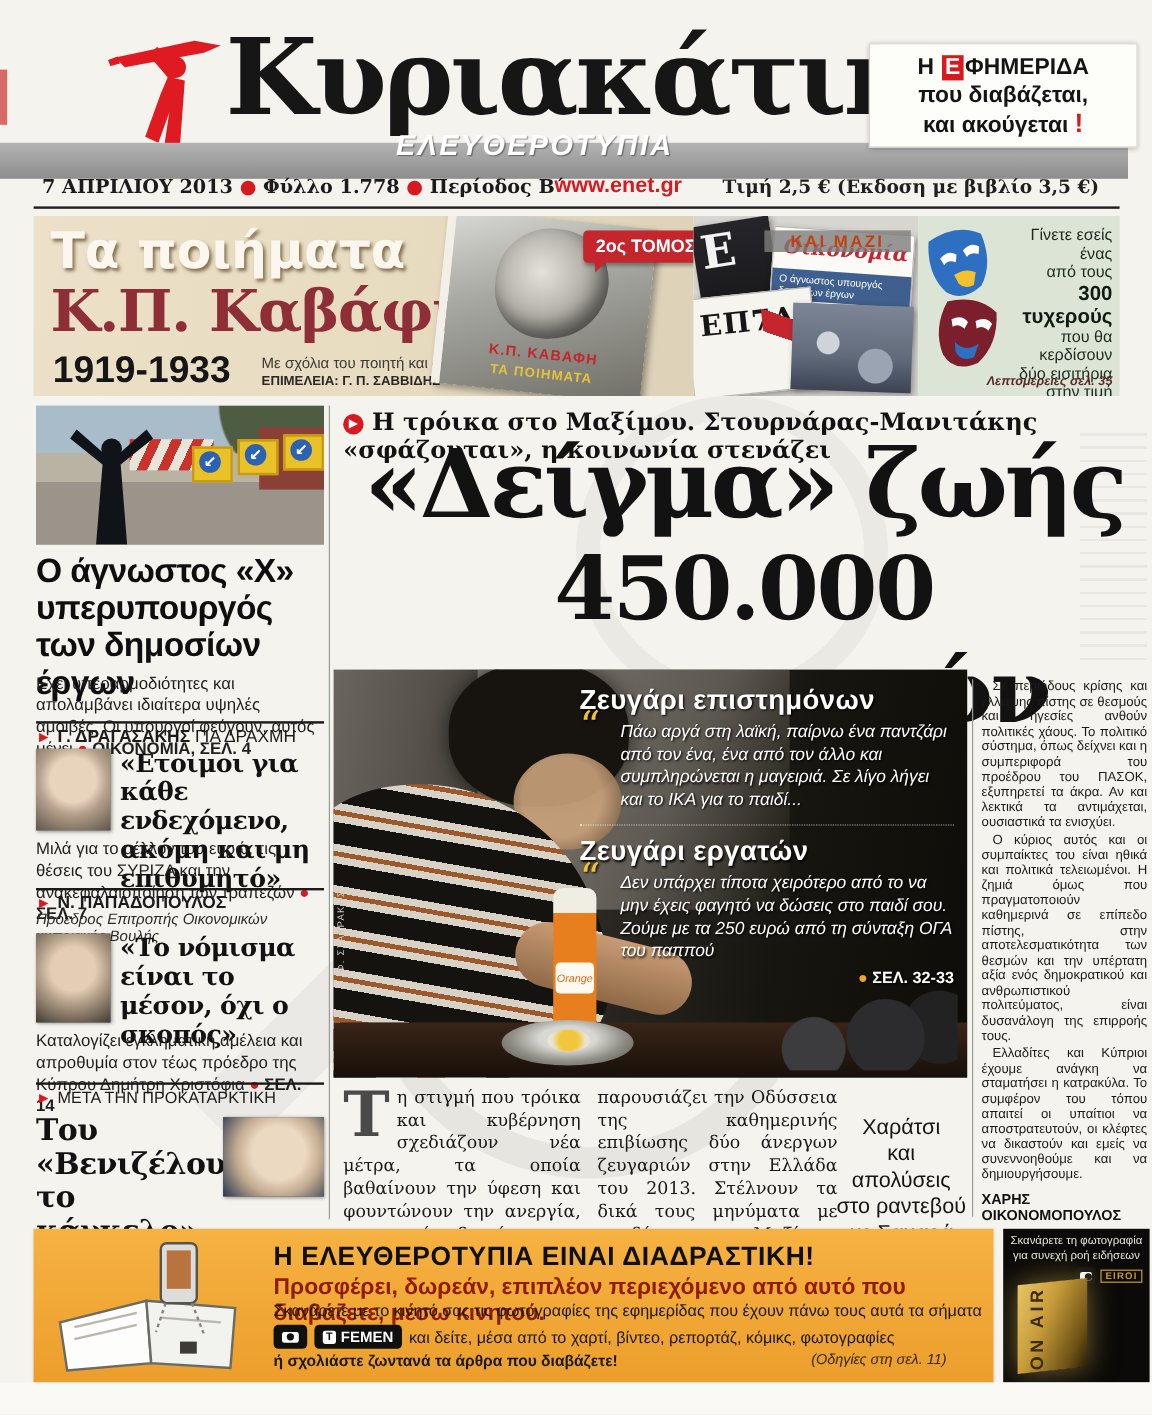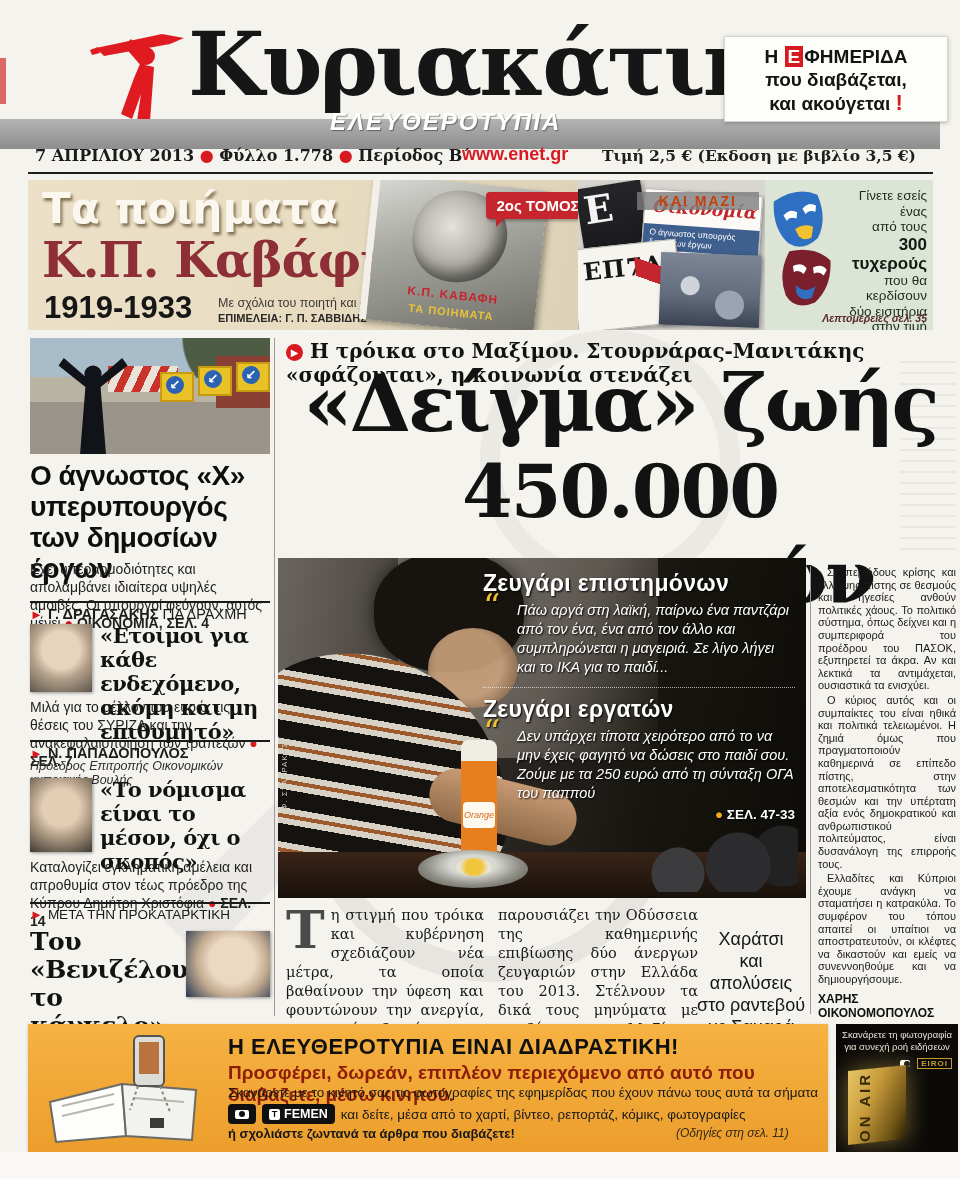--- a/index.html
+++ b/index.html
@@ -445,21 +445,21 @@
         <span class="qm">“</span>
         <span>Πάω αργά στη λαϊκή, παίρνω ένα παντζάρι από τον ένα, ένα από τον άλλο και συμπληρώνεται η μαγειριά. Σε λίγο λήγει και το ΙΚΑ για το παιδί...</span>
       </div>
       <div class="ov-div"></div>
       <div class="ov-title">Ζευγάρι εργατών</div>
       <div class="ov-quote">
         <span class="qm">“</span>
         <span>Δεν υπάρχει τίποτα χειρότερο από το να μην έχεις φαγητό να δώσεις στο παιδί σου. Ζούμε με τα 250 ευρώ από τη σύνταξη ΟΓΑ του παππού</span>
       </div>
       <div class="ov-ref">
-        <span class="ydot">● </span><span>ΣΕΛ. 47-33</span>
+        <span class="ydot">● </span><span>ΣΕΛ. 32-33</span>
       </div>
     </div>
   </div>
   <div class="abs credit">Φ. ΣΤΑΥΡΑΚΗΣ</div>
 
   <div class="abs lead-col lead1">
     <span class="dropcap">Τ</span><span>η στιγμή που τρόικα και κυβέρνηση σχεδιάζουν νέα μέτρα, τα οποία βαθαίνουν την ύφεση και φουντώνουν την ανεργία, η κοινωνία οδηγείται στην εξαθλίωση. Η «Κ.Ε.»</span>
   </div>
   <div class="abs lead-col lead2">
     <span>παρουσιάζει την Οδύσσεια της καθημερινής επιβίωσης δύο άνεργων ζευγαριών στην Ελλάδα του 2013. Στέλνουν τα δικά τους μηνύματα με αποδέκτες Μαξίμου-Βρυξέλλες</span>

